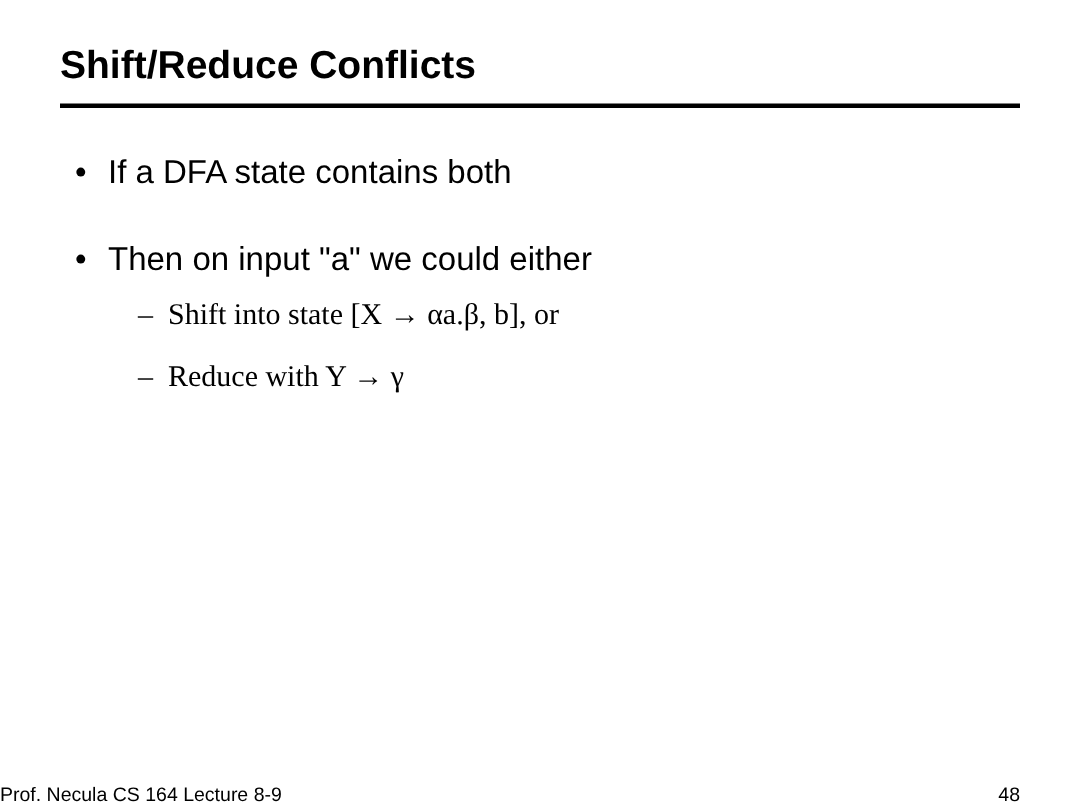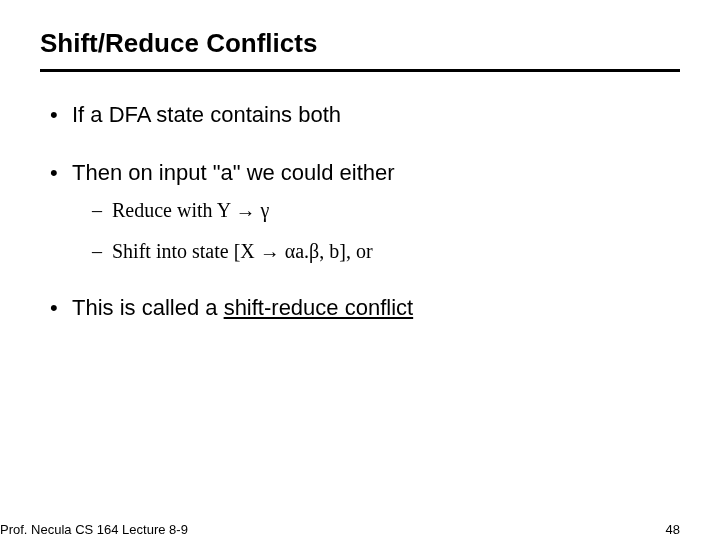--- a/index.html
+++ b/index.html
@@ -101,28 +101,25 @@
 
   <div class="body">
     <ul class="top">
       <li>
         <span>If a DFA state contains both</span>
       </li>
 
       <li>
         <span>Then on input "a" we could either</span>
         <ul class="sub">
+          <li class="sym">Shift into state [X → αa.β, b], or</li>
           <li class="sym">Reduce with Y → γ</li>
-          <li class="sym">Shift into state [X → αa.β, b], or</li>
         </ul>
       </li>
 
-      <li>
-        <span>This is called a </span><span class="underline">shift-reduce conflict</span>
-      </li>
     </ul>
   </div>
 
   <div class="footer">
     <div class="footer-center">Prof. Necula  CS 164  Lecture 8-9</div>
     <div class="footer-right">48</div>
   </div>
 
 </div>
 

